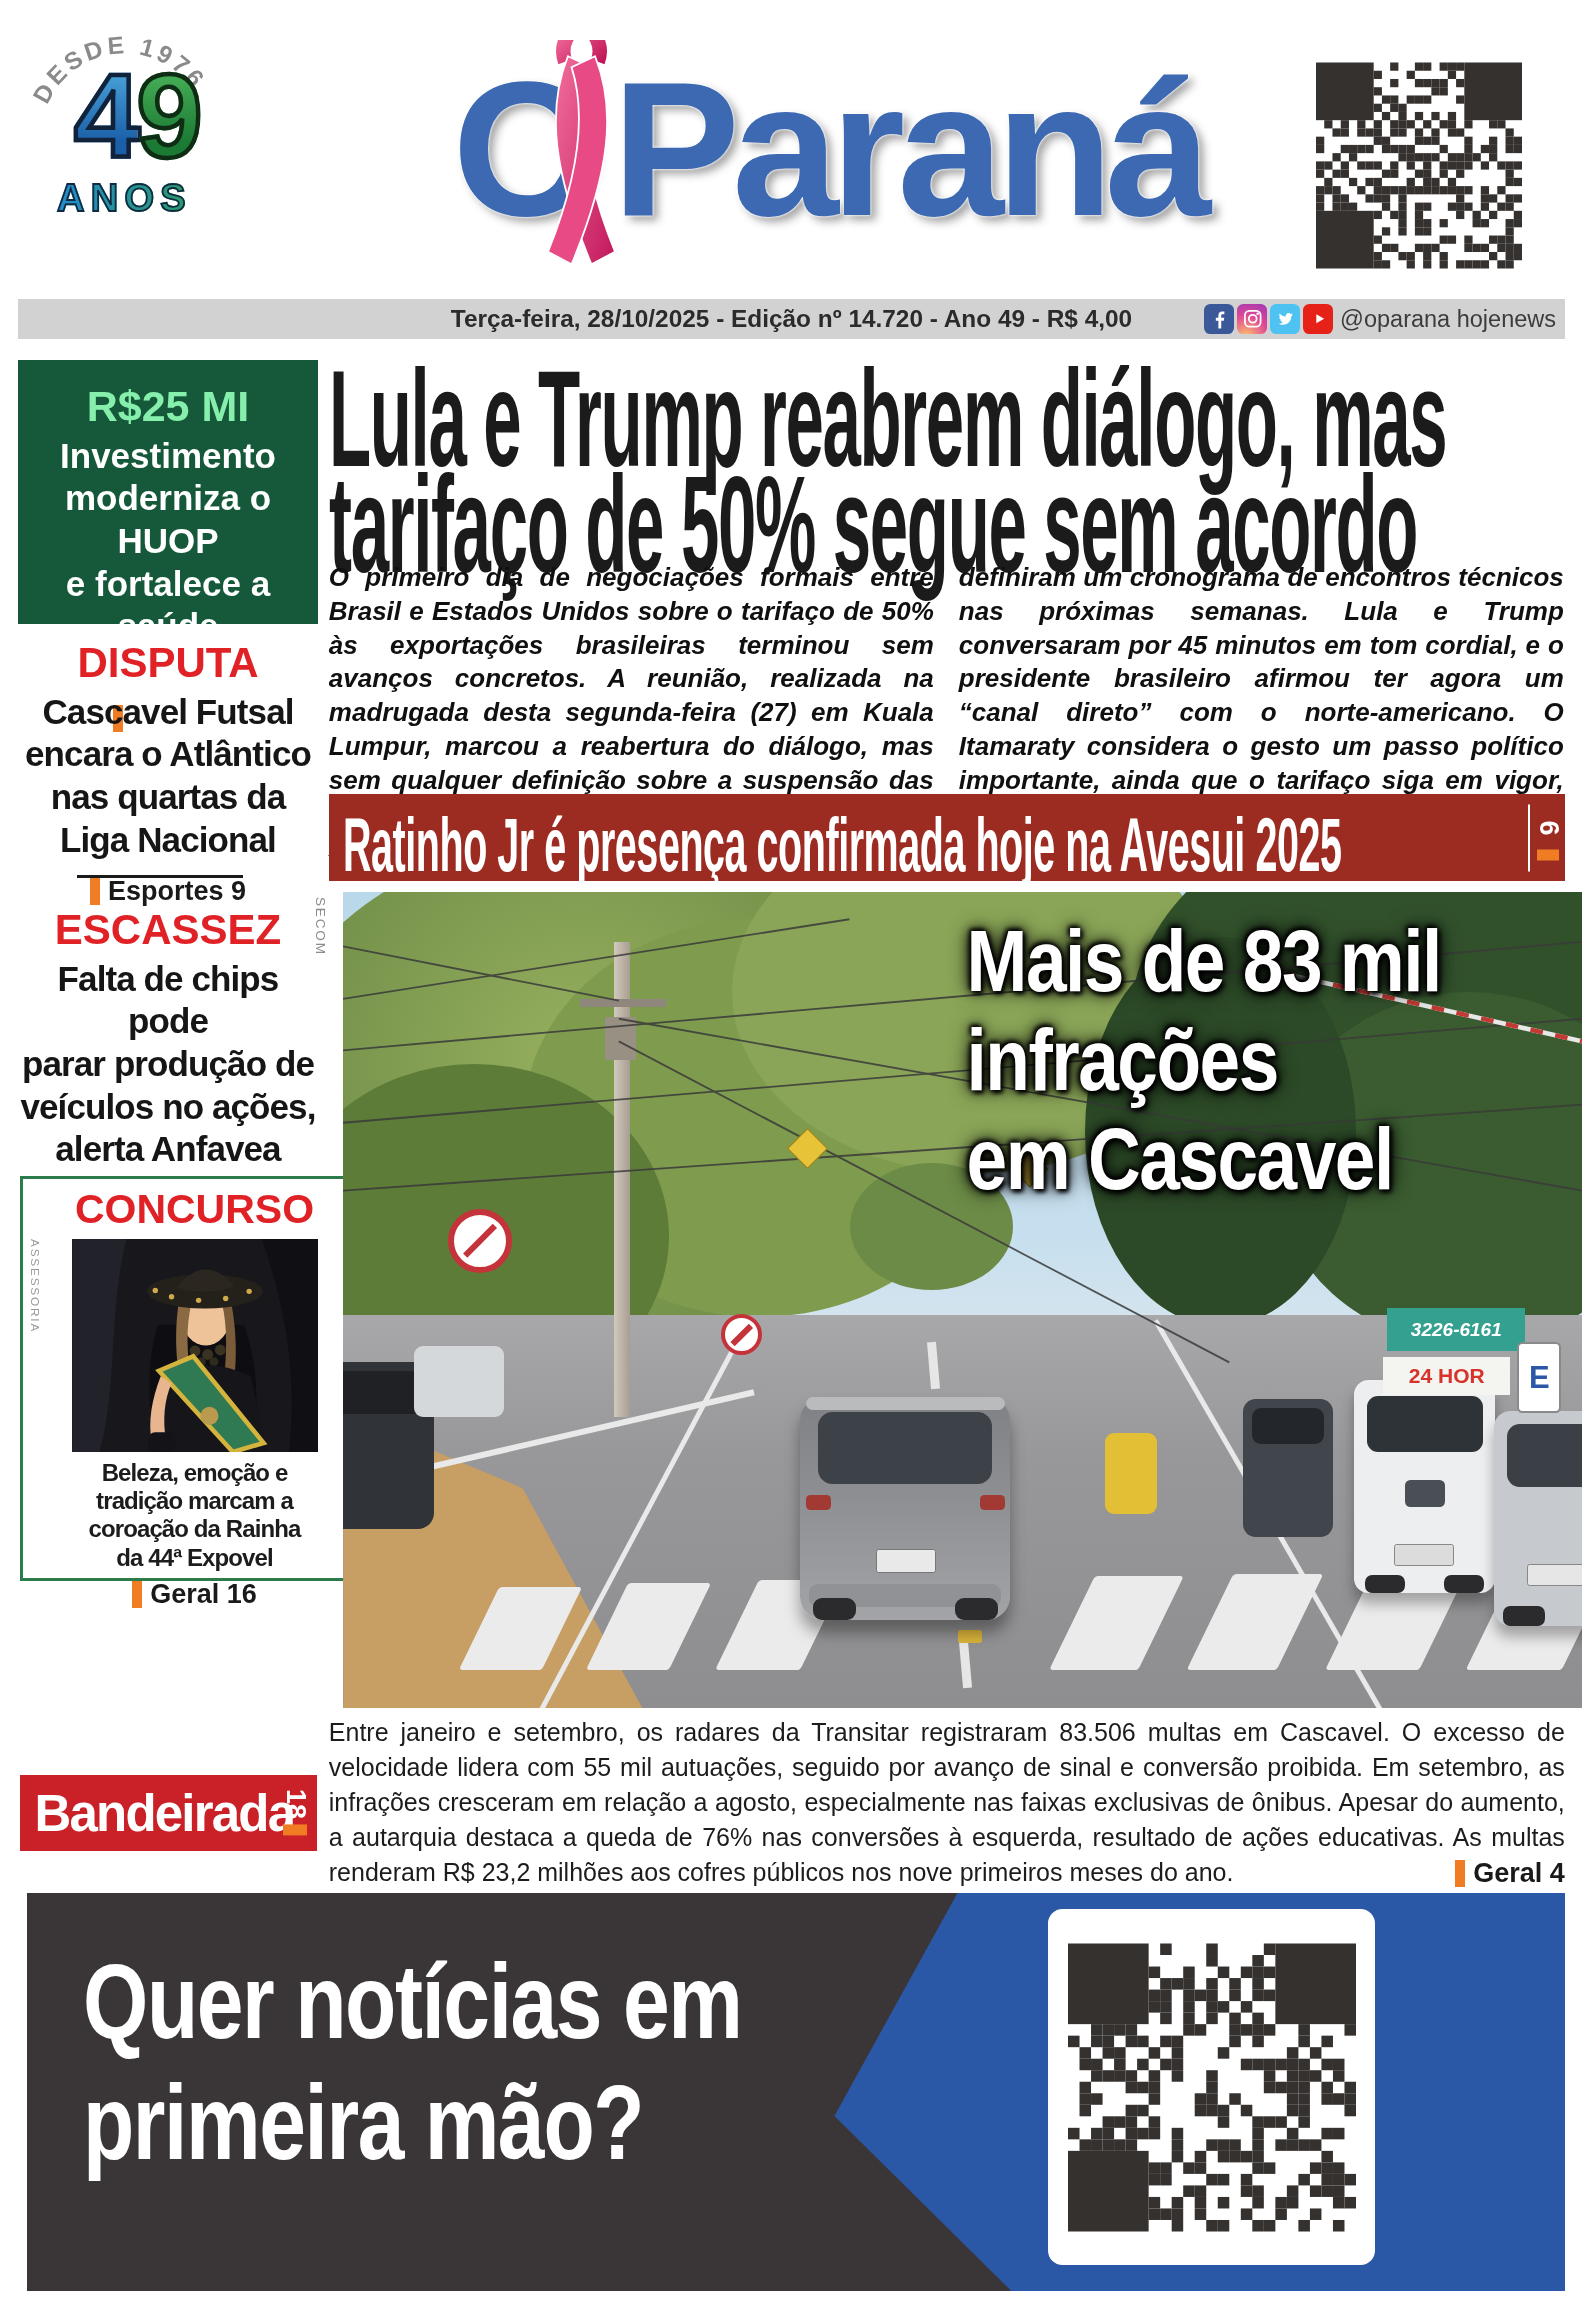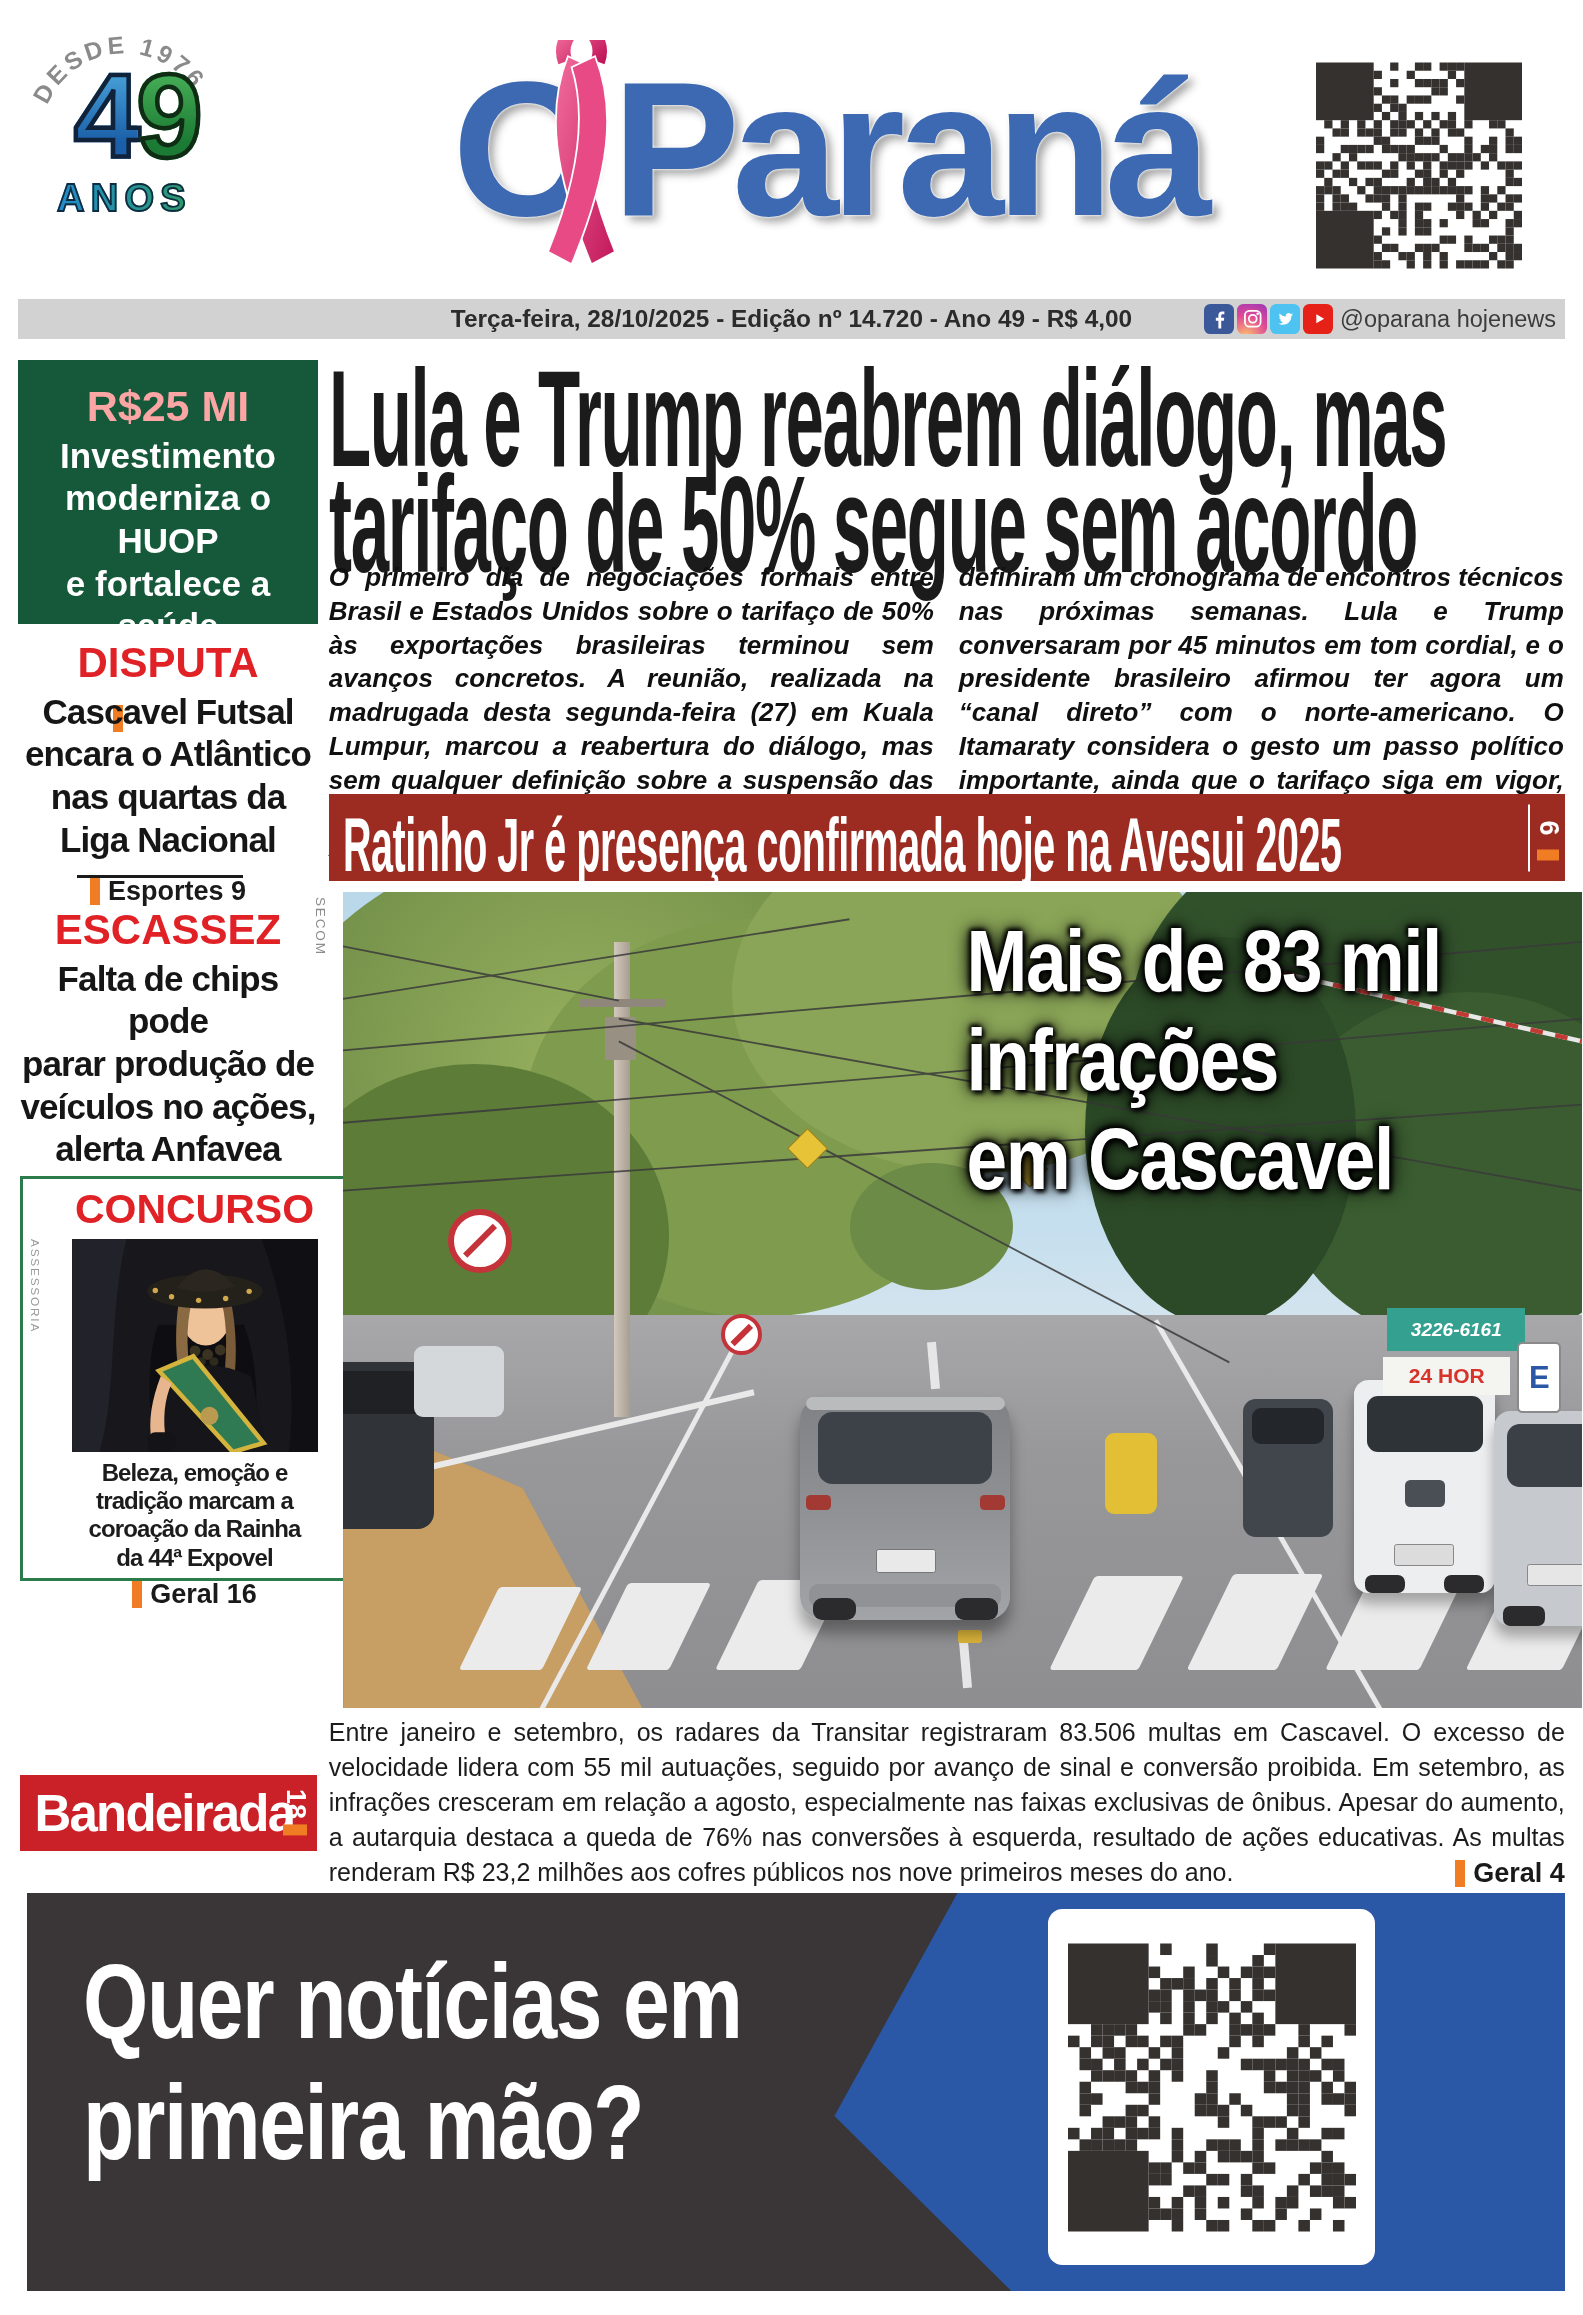--- a/index.html
+++ b/index.html
@@ -41,21 +41,21 @@
   .sq.tw{background:#4ec2f0}.sq.yt{background:#e62117}
   #social .handle{font-size:23.5px;color:#3c3c3c;margin-left:3.6px}
 
   
   .side{left:18px;width:300px;text-align:center}
   .kicker{font-weight:bold}
   .ref{display:inline-flex;align-items:center;gap:8.1px;font-weight:bold}
   .ref .bar{width:10px;height:27px;background:#F07C23;display:inline-block}
 
   #huop{top:360px;height:264px;background:#15593A;color:#fff;padding-top:22px;box-sizing:border-box}
-  #huop .kicker{color:#fca5a5;font-size:43px}
+  #huop .kicker{color:#86efac;font-size:43px}
   #huop .t{font-size:35px;font-weight:bold;line-height:1.22;margin-top:3.6px}
   #huop .ref{margin-top:12.7px;font-size:27px;color:#fff}
 
   #disputa{top:639px}
   #escassez{top:906px}
   .brief .kicker{color:#E02227;font-size:42px}
   .brief .t{font-size:35px;font-weight:bold;color:#161616;line-height:1.22;margin-top:3.6px;letter-spacing:-0.9px}
   .brief .ref{margin-top:14.5px;font-size:27px;color:#1a1a1a}
 
   #divider1{left:77px;top:875px;width:166px;height:2.7px;background:#1a1a1a}

